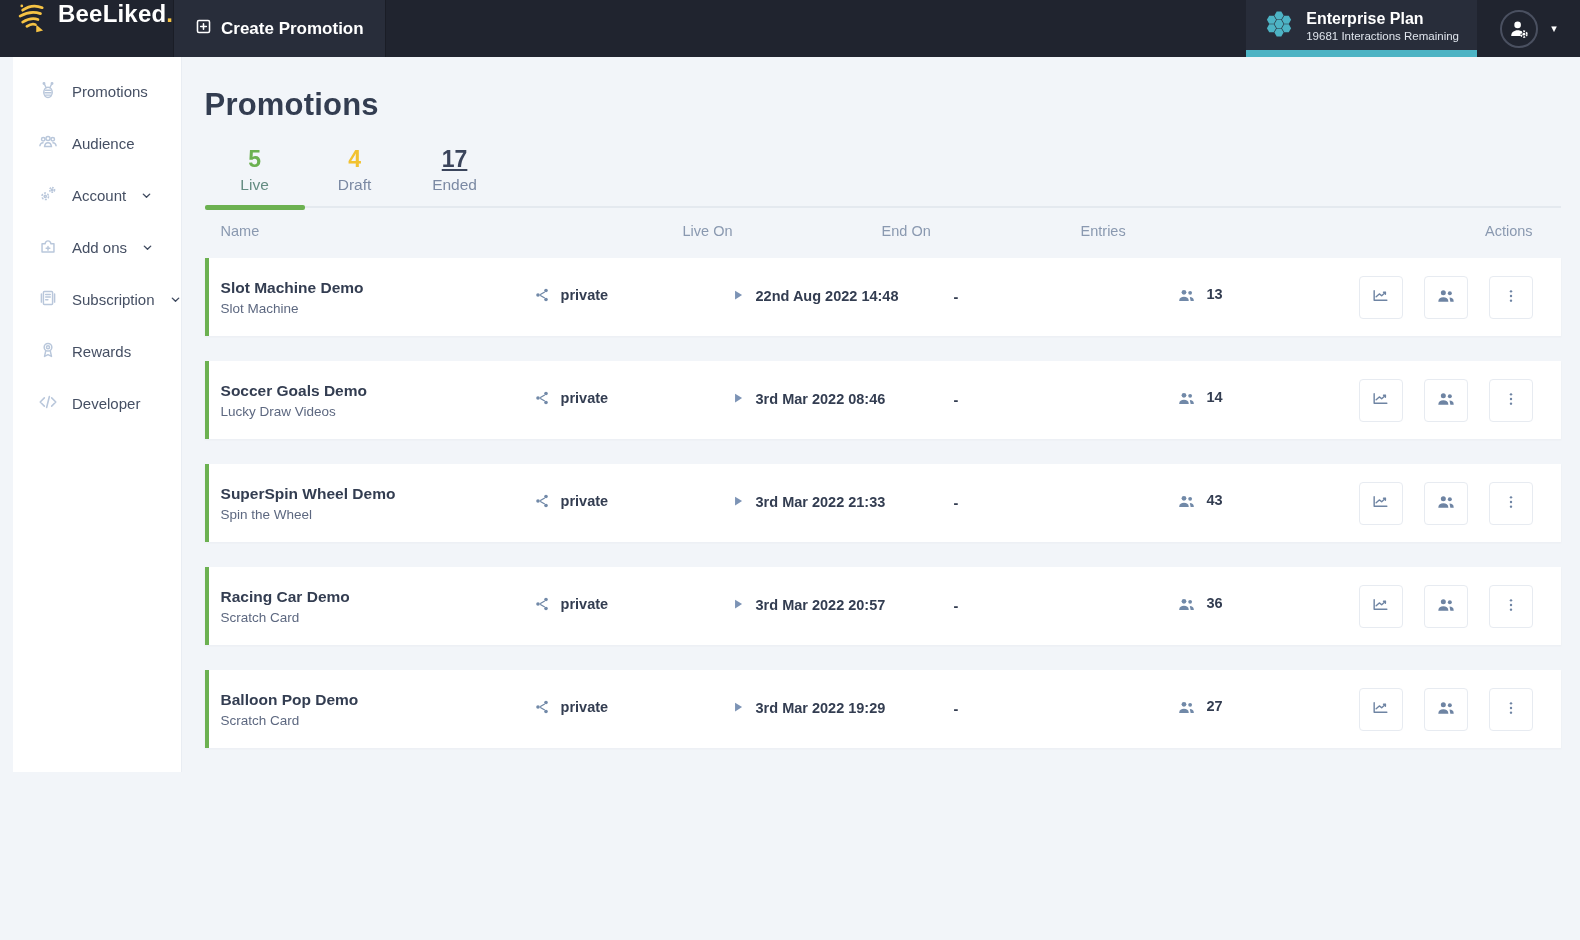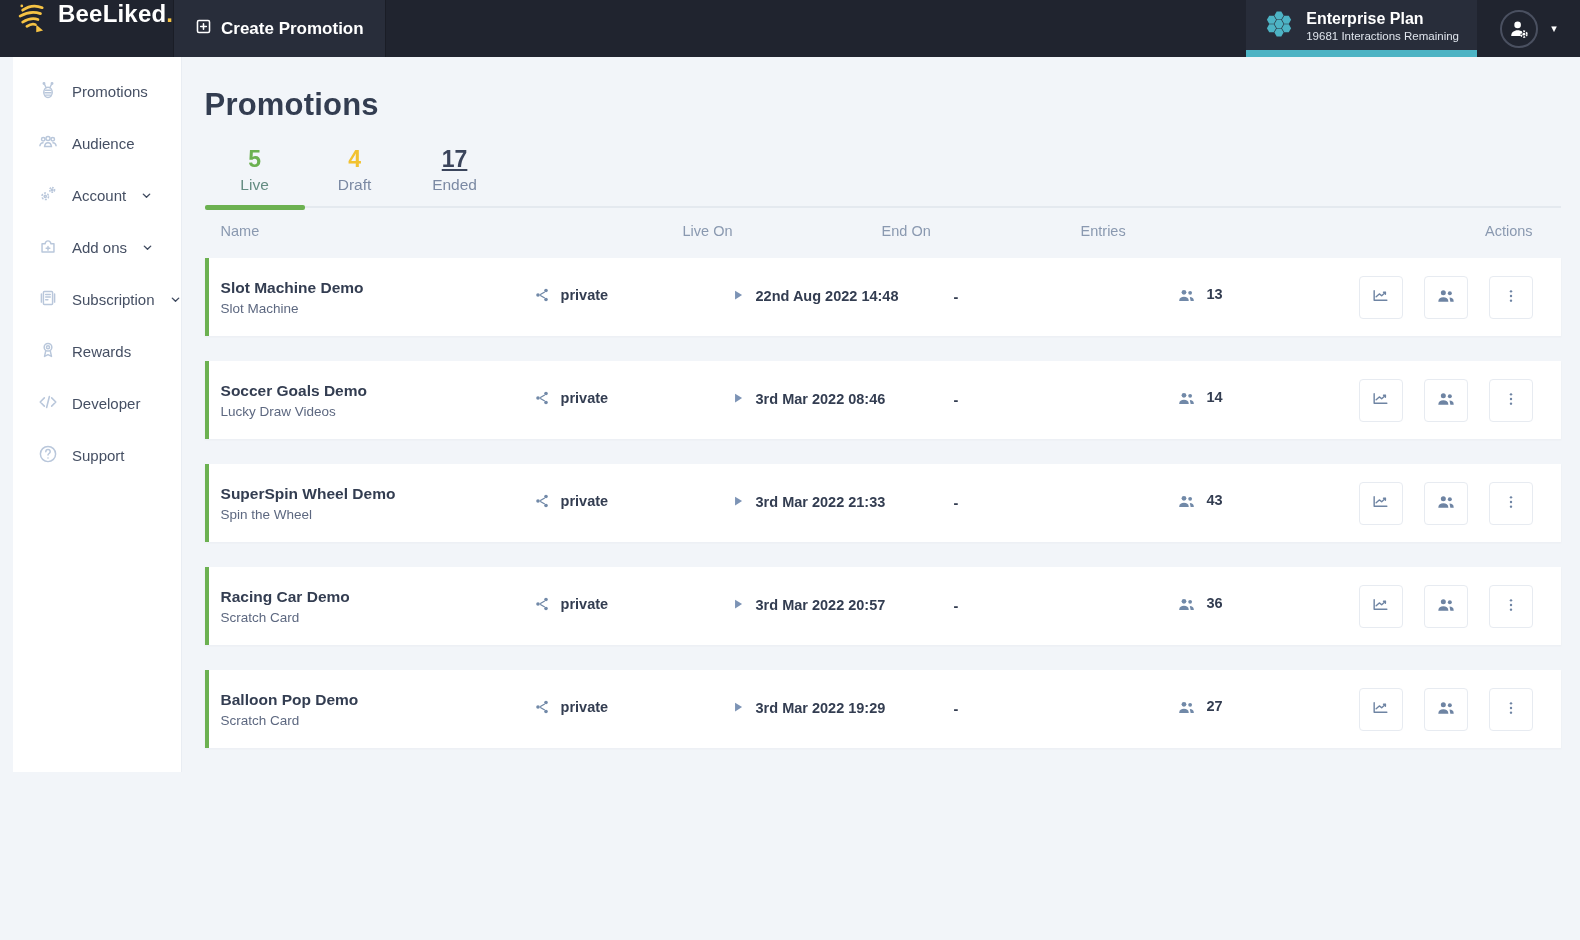--- a/index.html
+++ b/index.html
@@ -220,30 +220,20 @@
 
     <div class="side-item">
       <span>
         <svg width="22" height="22" viewBox="0 0 24 24" fill="none" stroke="#b9c7db" stroke-width="1.7" stroke-linecap="round" stroke-linejoin="round">
           <path d="M8 7.5 3.5 12 8 16.5M16 7.5l4.5 4.5L16 16.5M13.5 6l-3 12"></path>
         </svg>
       </span>
       <span>Developer</span>
     </div>
 
-    <div class="side-item">
-      <span>
-        <svg width="22" height="22" viewBox="0 0 24 24" fill="none" stroke="#b9c7db" stroke-width="1.6" stroke-linecap="round">
-          <circle cx="12" cy="12" r="8.3"></circle>
-          <path d="M9.6 9.6c0-3.2 4.8-3.2 4.8 0 0 1.8-2.4 1.9-2.4 3.6"></path>
-          <circle cx="12" cy="16.4" r="0.9" fill="#b9c7db" stroke="none"></circle>
-        </svg>
-      </span>
-      <span>Support</span>
-    </div>
   </nav>
 
   <main class="main">
     <h1 class="page-title">Promotions</h1>
 
     <div class="tabs">
       <div class="tab tab-live active">
         <div class="count">5</div>
         <div class="tlabel">Live</div>
       </div>

